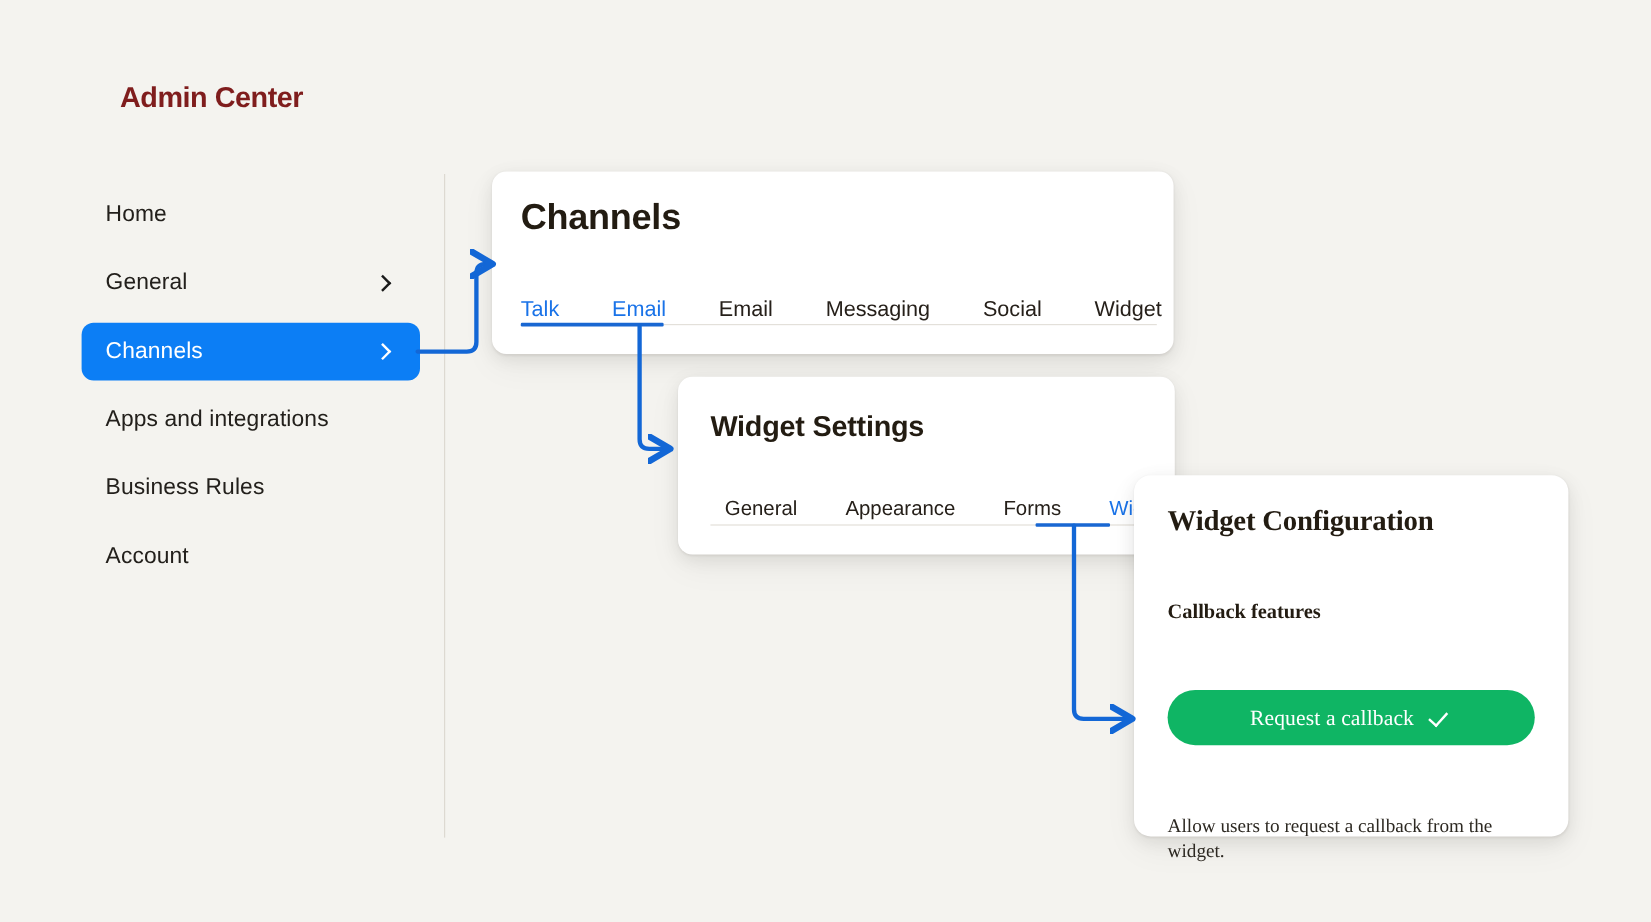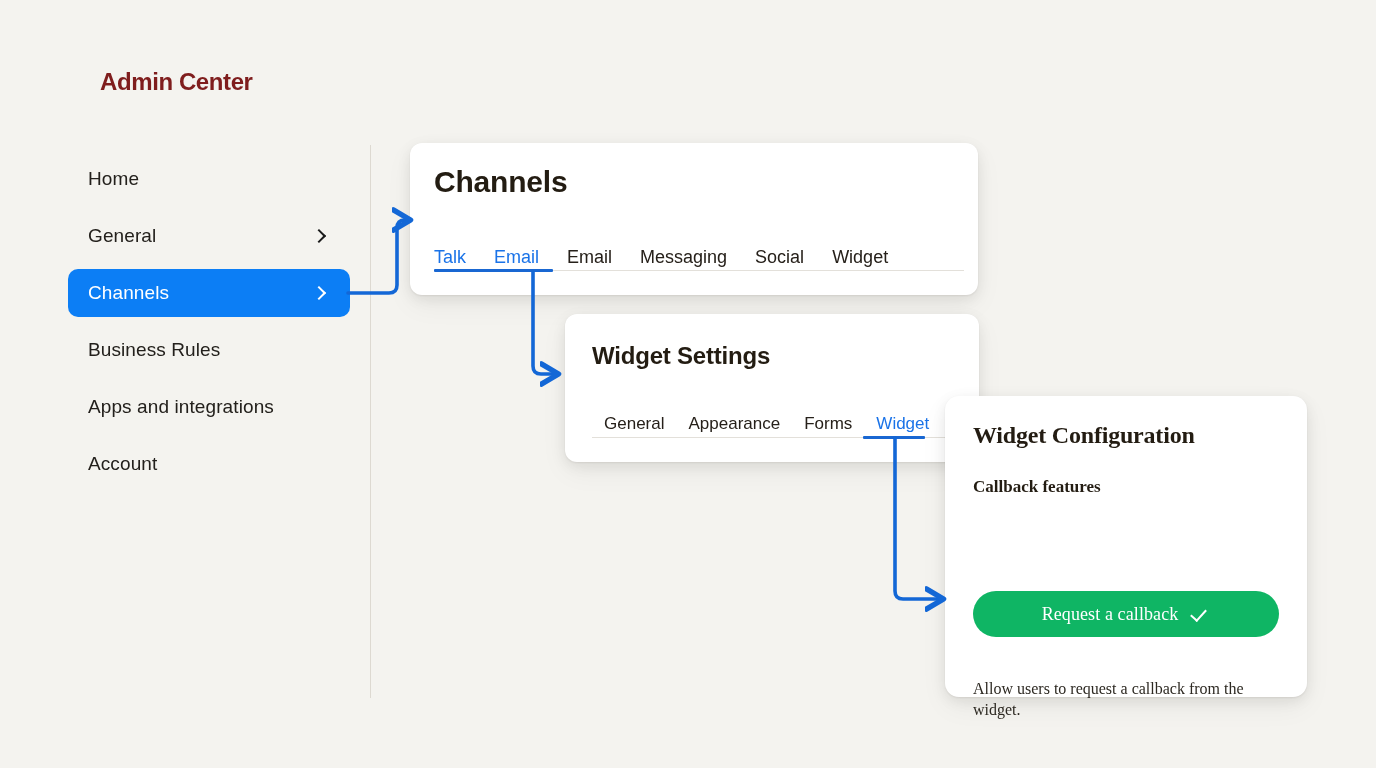--- a/index.html
+++ b/index.html
@@ -123,21 +123,21 @@
     font-size: 30px;
   }
   .tabrow {
     position: absolute;
     left: 24px;
     right: 14px;
     bottom: 0;
     height: 52px;
     display: flex;
     align-items: flex-start;
-    gap: 0;
+    gap: 16px;
   }
   .tab {
     font-size: 18px;
     color: #26201a;
     padding: 0 14px;
     line-height: 28px;
     white-space: nowrap;
   }
   .tab:first-child { padding-left: 0; }
   .tab.sel { color: #1a73e8; }
@@ -179,21 +179,21 @@
   }
   #card-widget-config .card-title {
     position: absolute;
     left: 28px;
     top: 26px;
     font-size: 24px;
   }
   .section-label {
     position: absolute;
     left: 28px;
-    top: 81px;
+    top: 104px;
     font-size: 17px;
     font-weight: 700;
     color: #231c12;
   }
   .toggle-row {
     position: absolute;
     left: 28px;
     top: 130px;
     display: flex;
     align-items: center;
@@ -226,21 +226,20 @@
     top: 179px;
     width: 306px;
     height: 46px;
     border-radius: 23px;
     background: #0fb564;
     display: flex;
     align-items: center;
     justify-content: center;
     gap: 14px;
     box-sizing: border-box;
-    margin-top: 16px;
   }
   .cta-label {
     font-size: 18px;
     color: #ffffff;
     letter-spacing: 0.1px;
   }
   .check {
     width: 18px;
     height: 18px;
     position: relative;
@@ -297,25 +296,25 @@
       <span class="nav-label">General</span>
       <span class="chev"></span>
     </div>
 
     <div class="nav-item active">
       <span class="nav-label">Channels</span>
       <span class="chev"></span>
     </div>
 
     <div class="nav-item">
+      <span class="nav-label">Apps and integrations</span>
+    </div>
+
+    <div class="nav-item">
       <span class="nav-label">Business Rules</span>
-    </div>
-
-    <div class="nav-item">
-      <span class="nav-label">Apps and integrations</span>
     </div>
 
     <div class="nav-item">
       <span class="nav-label">Account</span>
     </div>
 
   </nav>
 
   <section class="card" id="card-channels">
     <div class="card-title">Channels</div>

